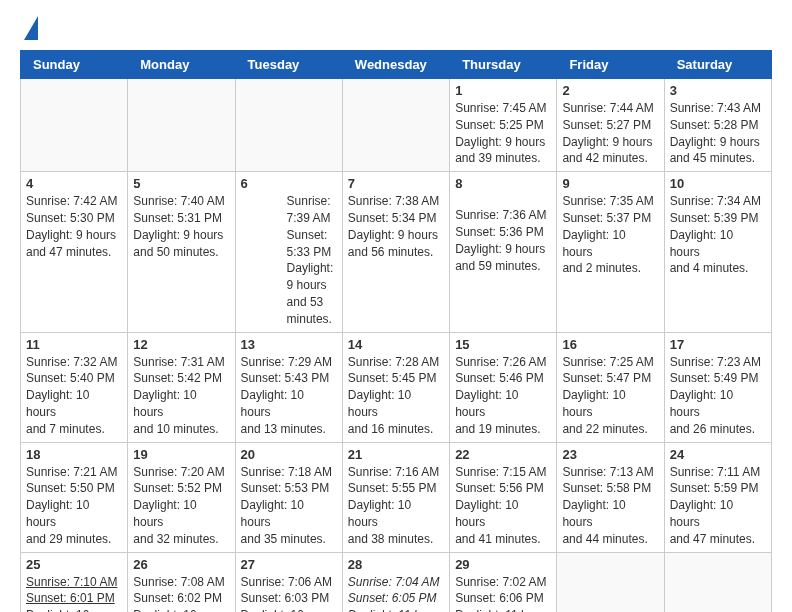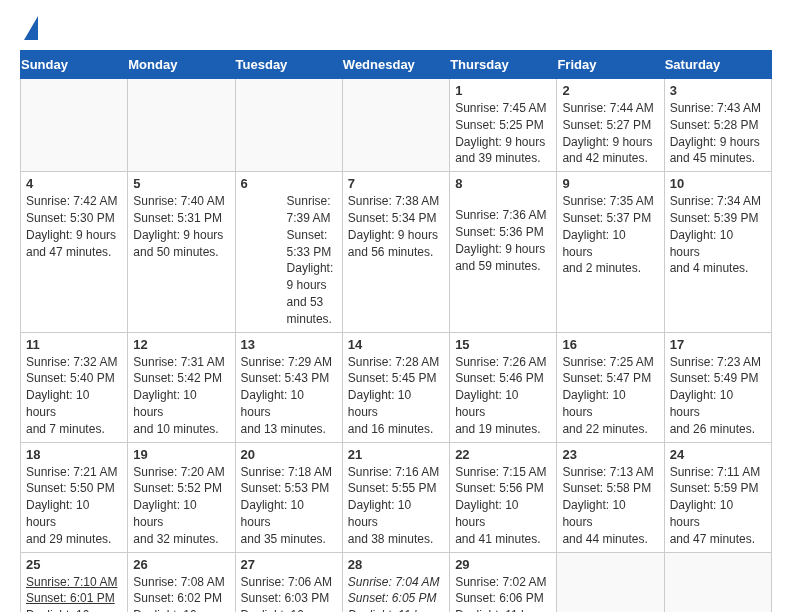--- a/index.html
+++ b/index.html
@@ -51,21 +51,21 @@
     .calendar {
       width: 100%;
       border-collapse: collapse;
       border: 1px solid #ccc;
     }
     .calendar th {
       background: #1a5fb4;
       color: #fff;
       font-size: 13px;
       font-weight: bold;
-      padding: 6px 0;
+      padding: 6px 12px;
       text-align: left;
       border: 1px solid #1a5fb4;
     }
     .calendar td {
       vertical-align: top;
       padding: 4px 5px;
       border: 1px solid #ccc;
       font-size: 10.5px;
       color: #333;
       width: calc(100% / 7);

